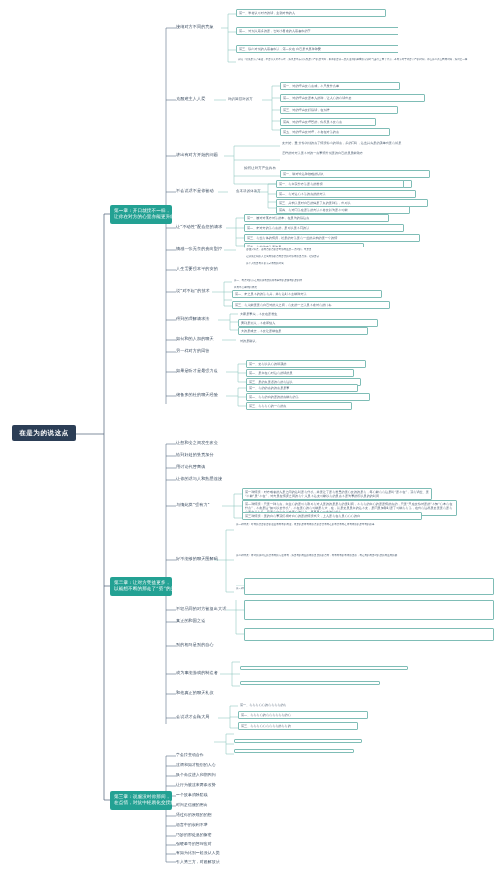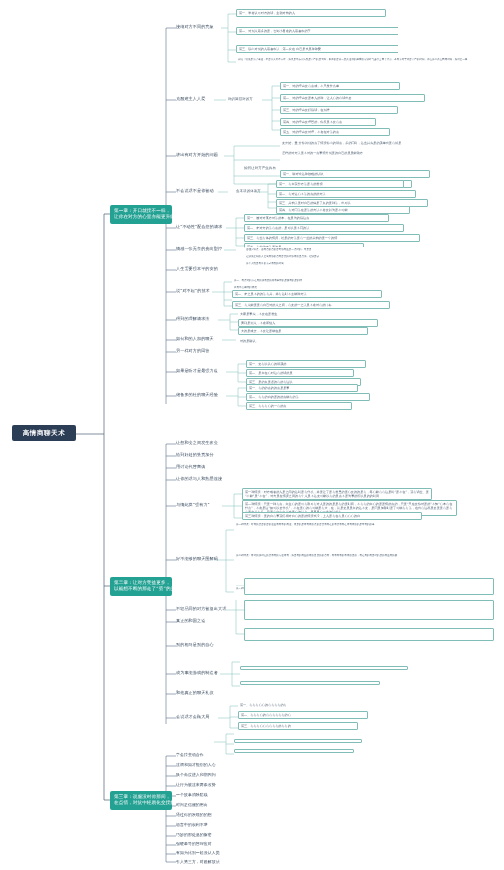--- a/index.html
+++ b/index.html
@@ -221,21 +221,21 @@
         <path d="M230 728 H238"></path>
 
       <path d="M214 742 H226"></path>
         <path d="M226 734 V754"></path>
       <path d="M226 734 H234"></path>
         <path d="M226 744 H234"></path>
         <path d="M226 754 H234"></path>
     </g>
   </svg>
 
-  <div class="node root" style="left:12px;top:425px;width:64px;">高情商聊天术</div>
+  <div class="node root" style="left:12px;top:425px;width:64px;">在是为的说这点</div>
 
   <div class="node chapter" style="left:110px;top:205px;width:62px;">
     <div>第一章：开口就接不一样，</div>
     <div>让你在对方的心里亦能更升级</div>
   </div>
 
   <div class="node topic" style="left:176px;top:25px;">接纳对方不同的意象</div>
   <div class="node topic" style="left:176px;top:97px;">克服难主人人爱</div>
   <div class="node topic" style="left:176px;top:153px;">讲出有对方开始的问题</div>
   <div class="node topic" style="left:176px;top:189px;">不会说话不是你被动</div>

